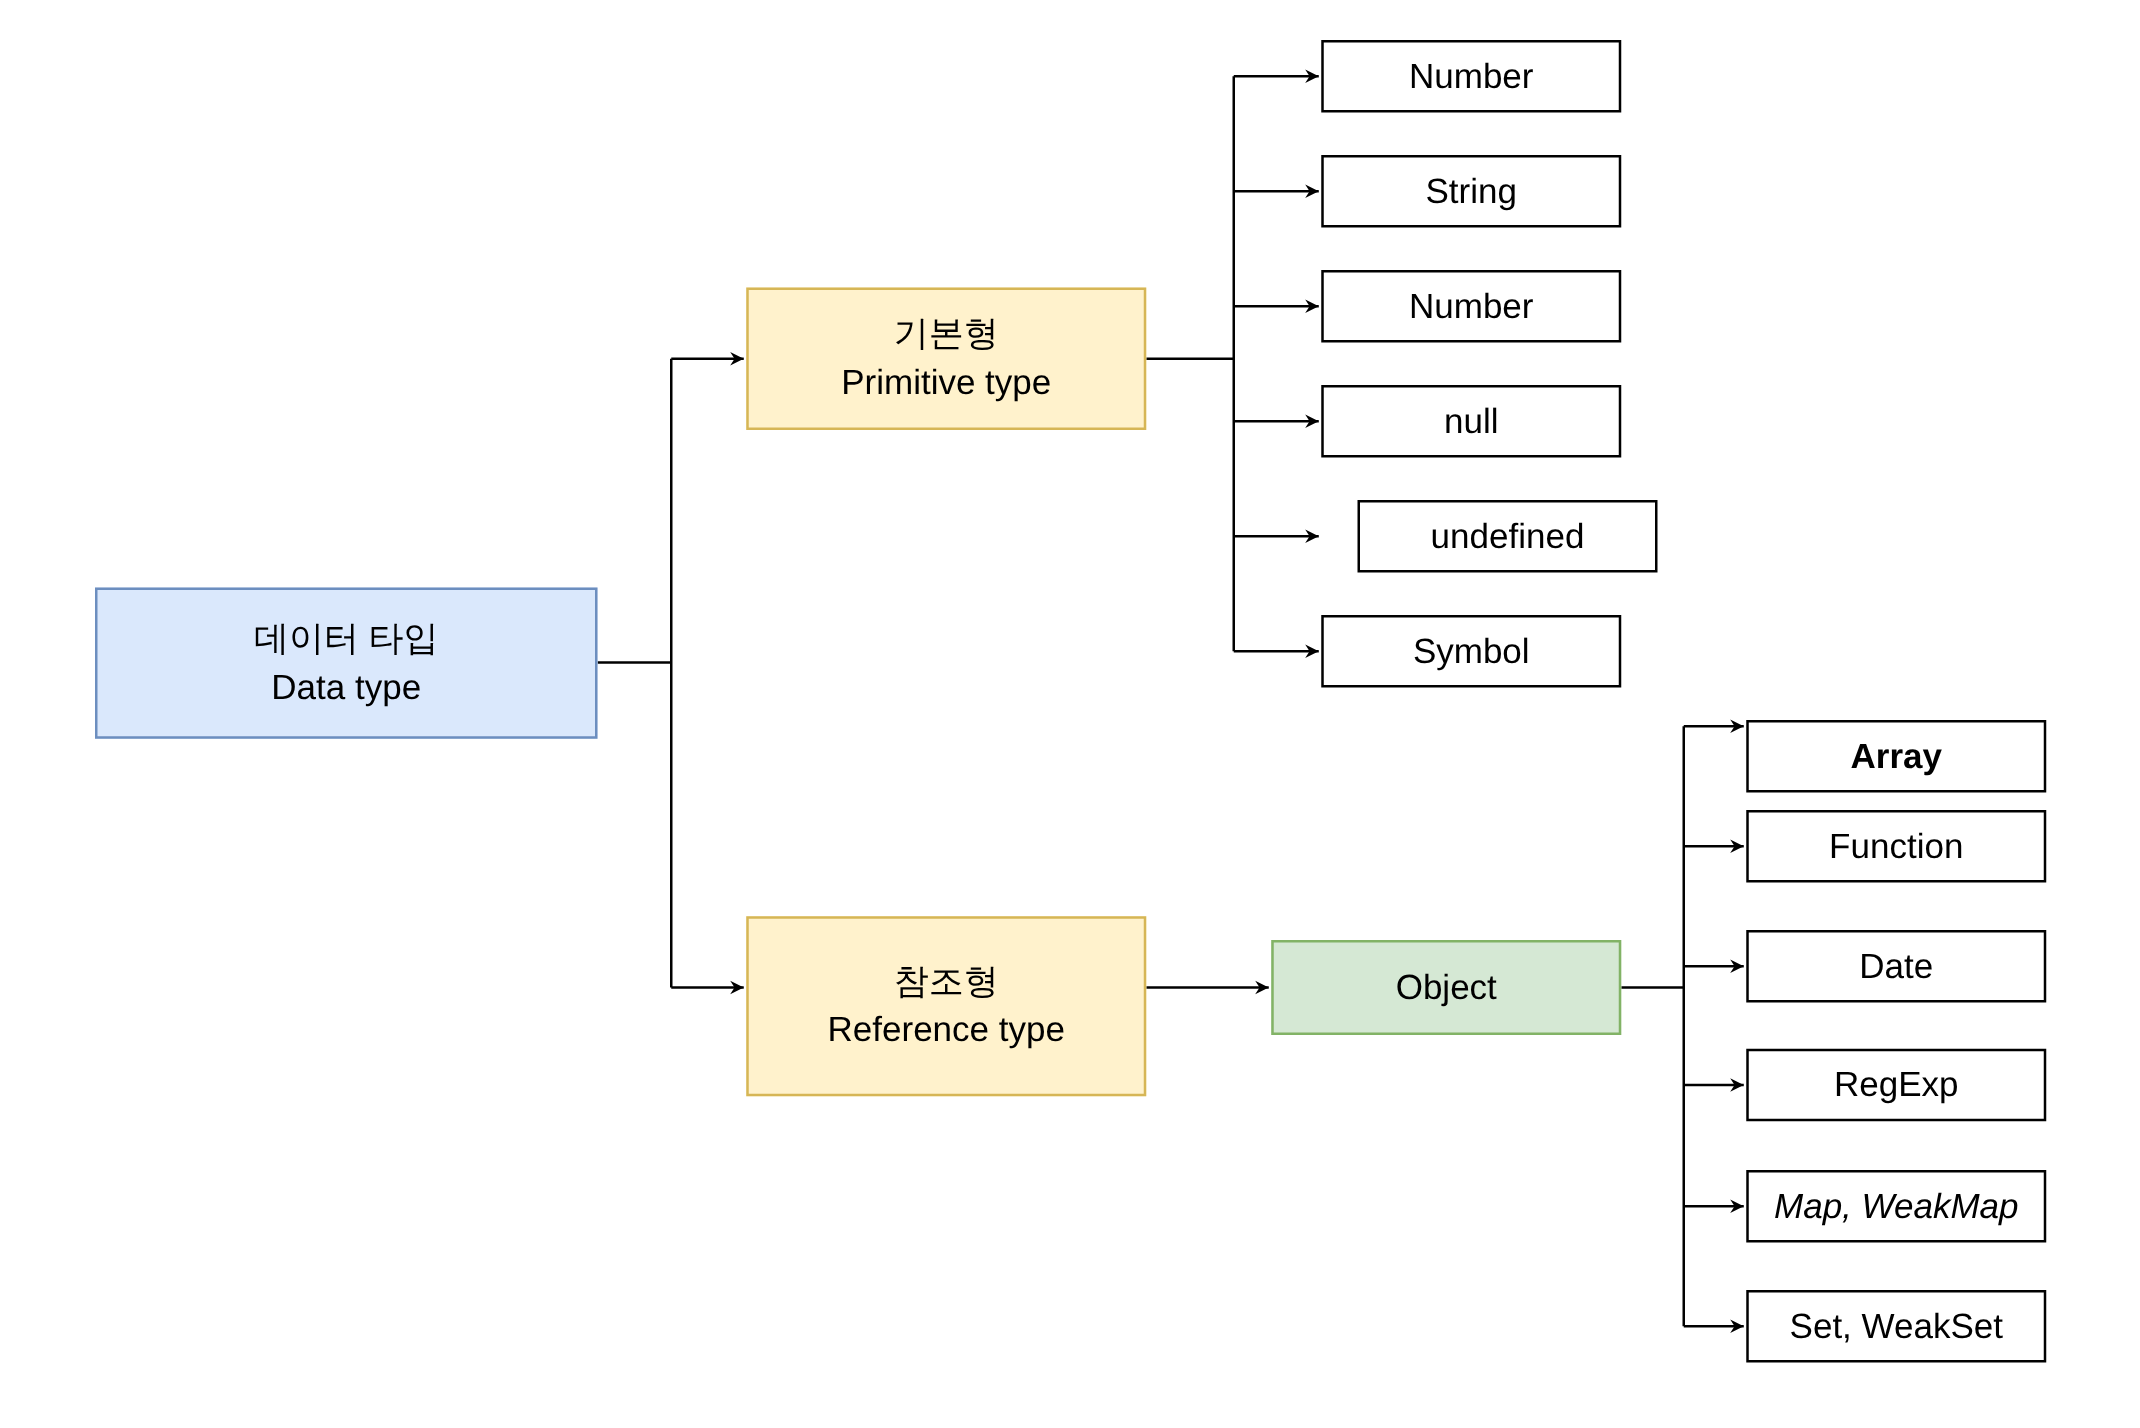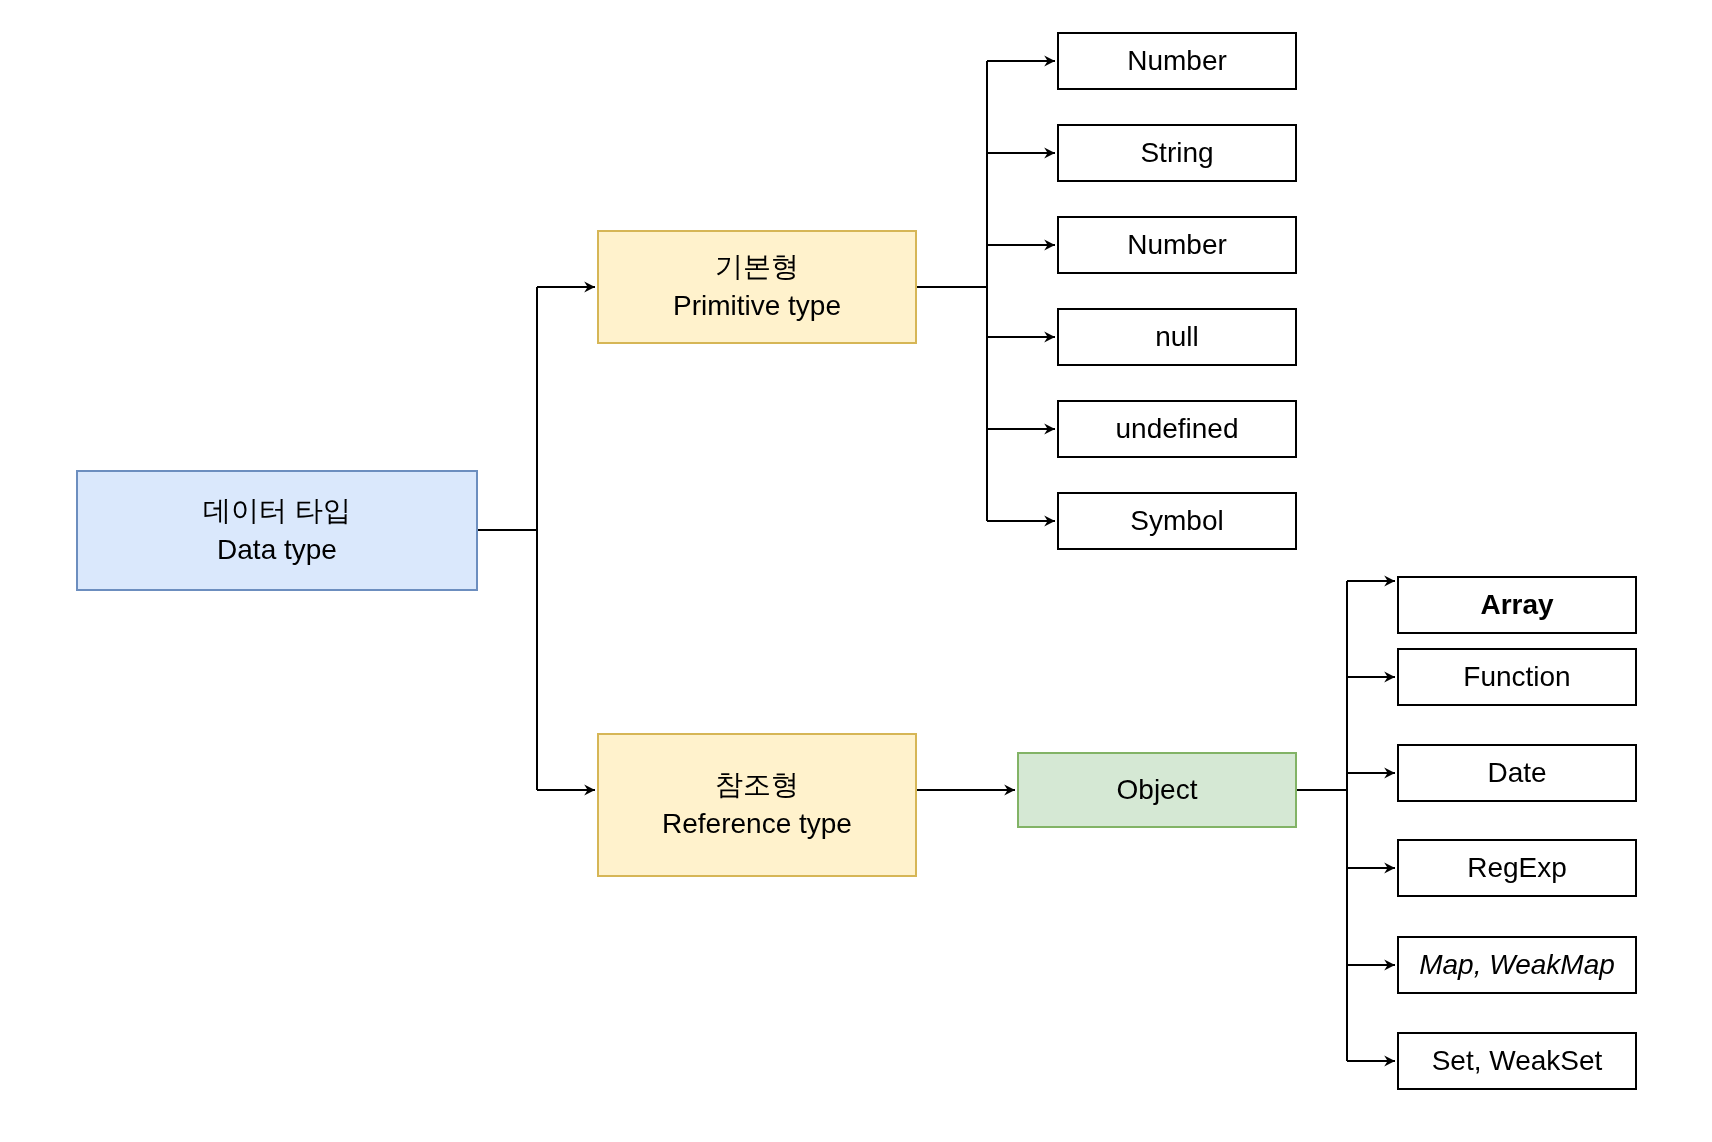--- a/index.html
+++ b/index.html
@@ -28,21 +28,21 @@
   
   .pos-root{left:76px;top:470px;width:402px;height:121px;}
   .pos-primitive{left:597px;top:230px;width:320px;height:114px;justify-content:center;}
   .pos-reference{left:597px;top:733px;width:320px;height:144px;}
   .pos-object{left:1017px;top:752px;width:280px;height:76px;}
   .pcol{left:1057px;width:240px;height:58px;}
   .pos-number{top:32px;}
   .pos-string{top:124px;}
   .pos-boolean{top:216px;}
   .pos-null{top:308px;}
-  .pos-undefined{top:400px;}
+  .pos-undefined{top:400px;margin-left:29px;}
   .pos-symbol{top:492px;}
   .rcol{left:1397px;width:240px;height:58px;}
   .pos-array{top:576px;font-weight:bold;}
   .pos-function{top:648px;}
   .pos-date{top:744px;}
   .pos-regexp{top:839px;}
   .pos-map{top:936px;font-style:italic;}
   .pos-set{top:1032px;}
 </style>
 </head>

